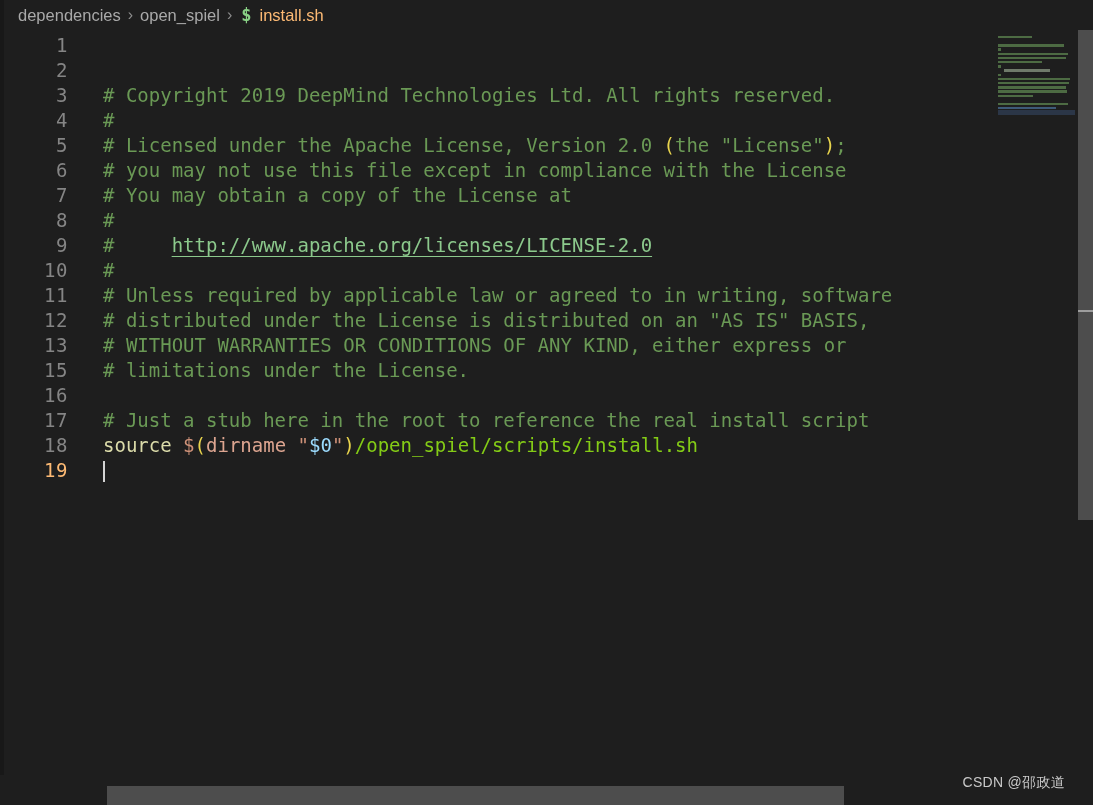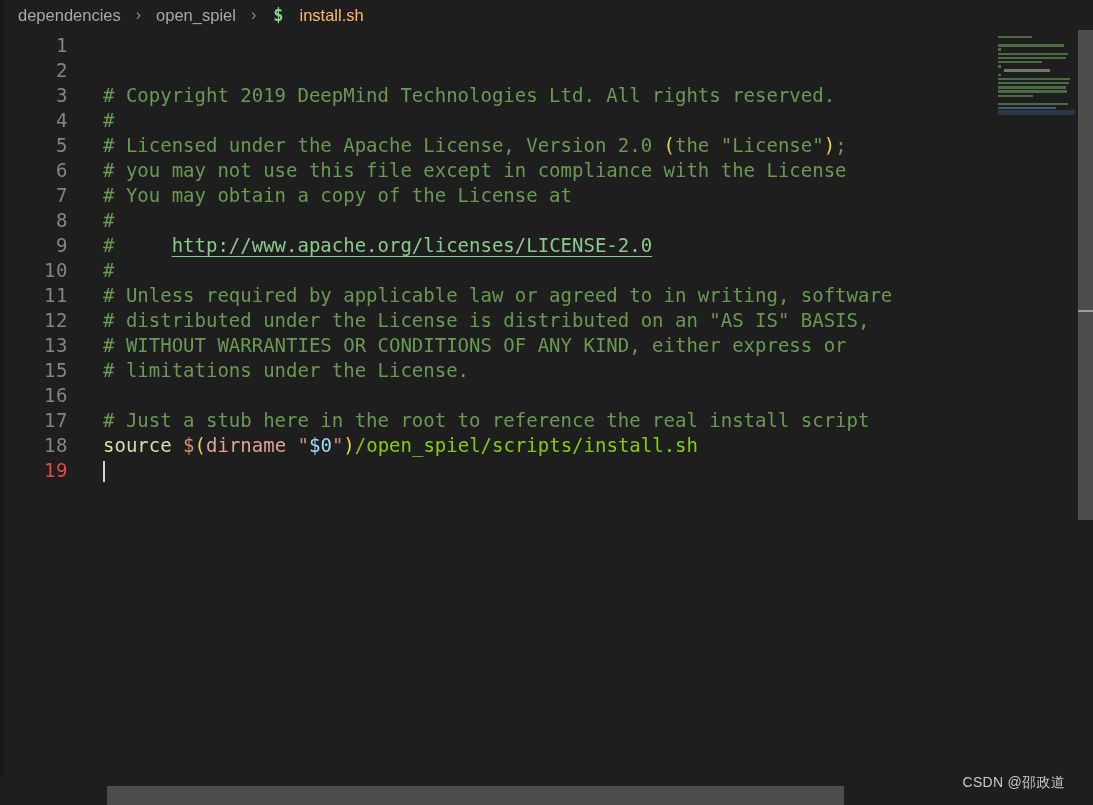--- a/index.html
+++ b/index.html
@@ -37,21 +37,20 @@
     width: 1089px; height: 30px;
     display: flex;
     align-items: center;
     padding-left: 14px;
     box-sizing: border-box;
     background: #1e1e1e;
     font-family: "Liberation Sans", sans-serif;
     font-size: 16.5px;
     color: #a9a9a9;
     white-space: nowrap;
-    gap: 8px;
   }
   .crumb {
     color: #a9a9a9;
     cursor: pointer;
   }
   .crumb-sep {
     color: #8c8c8c;
     margin: 0 7px;
     font-size: 16px;
   }
@@ -92,21 +91,21 @@
   .lnum {
     position: absolute;
     left: 0;
     width: 64px;
     text-align: right;
     color: #858585;
     font-family: "DejaVu Sans Mono", monospace;
     font-size: 19px;
     letter-spacing: 0.5px;
   }
-  .row.active .lnum { color: #ef4444; }
+  .row.active .lnum { color: #fdba74; }
 
   .ltext {
     position: absolute;
     left: 99px;
     top: 0;
     white-space: pre;
   }
 
   
   .t-comment  { color: #6a9955; }

